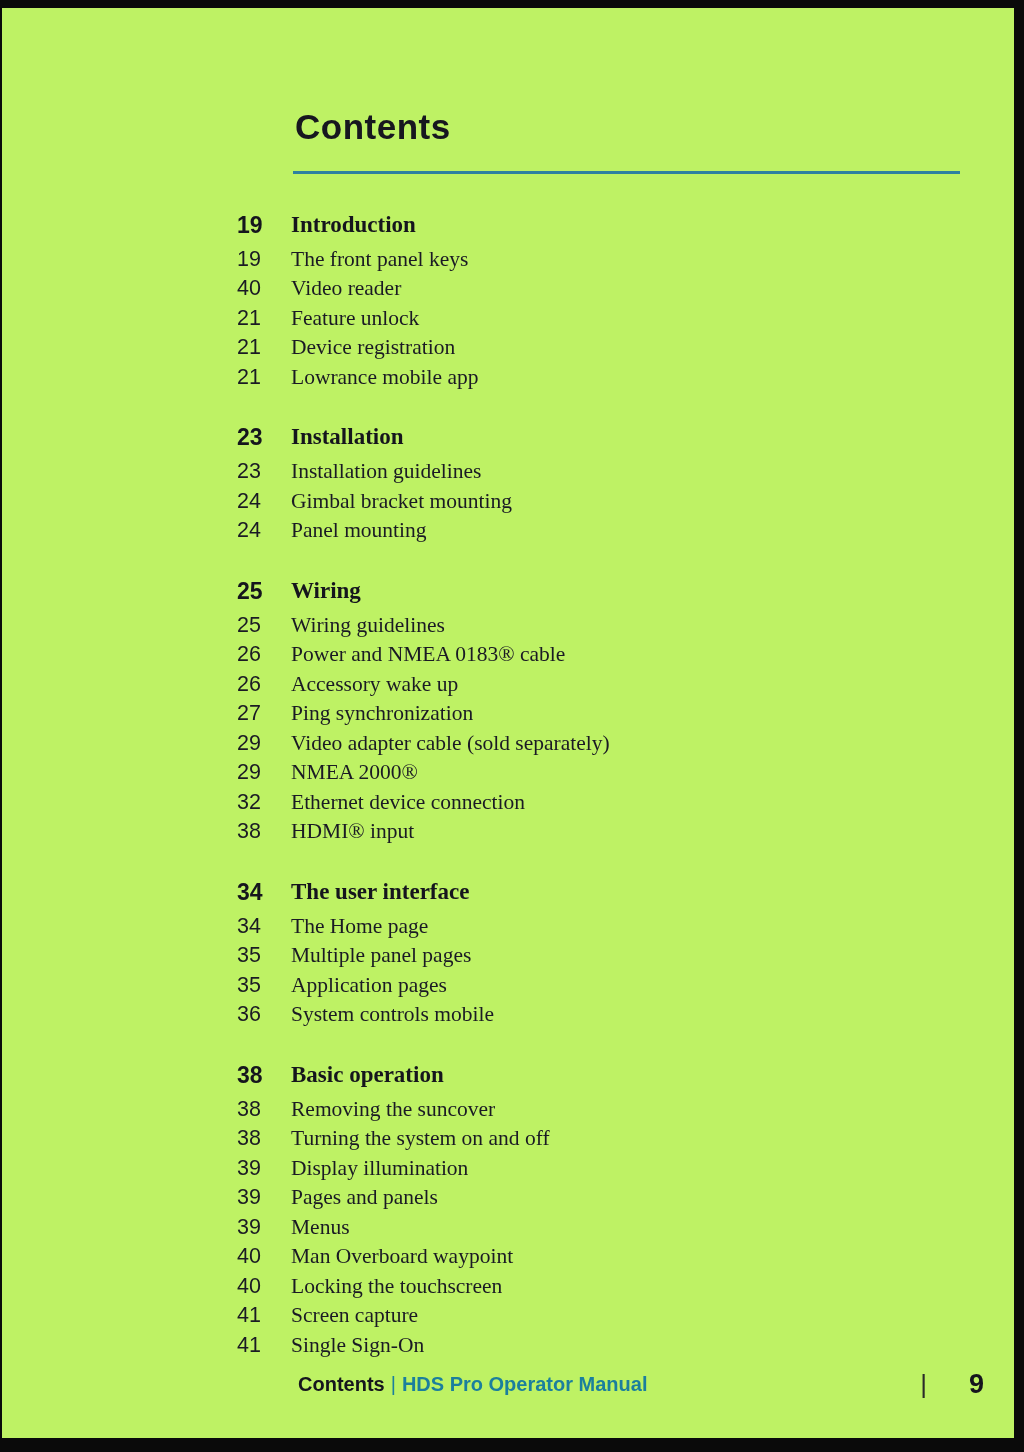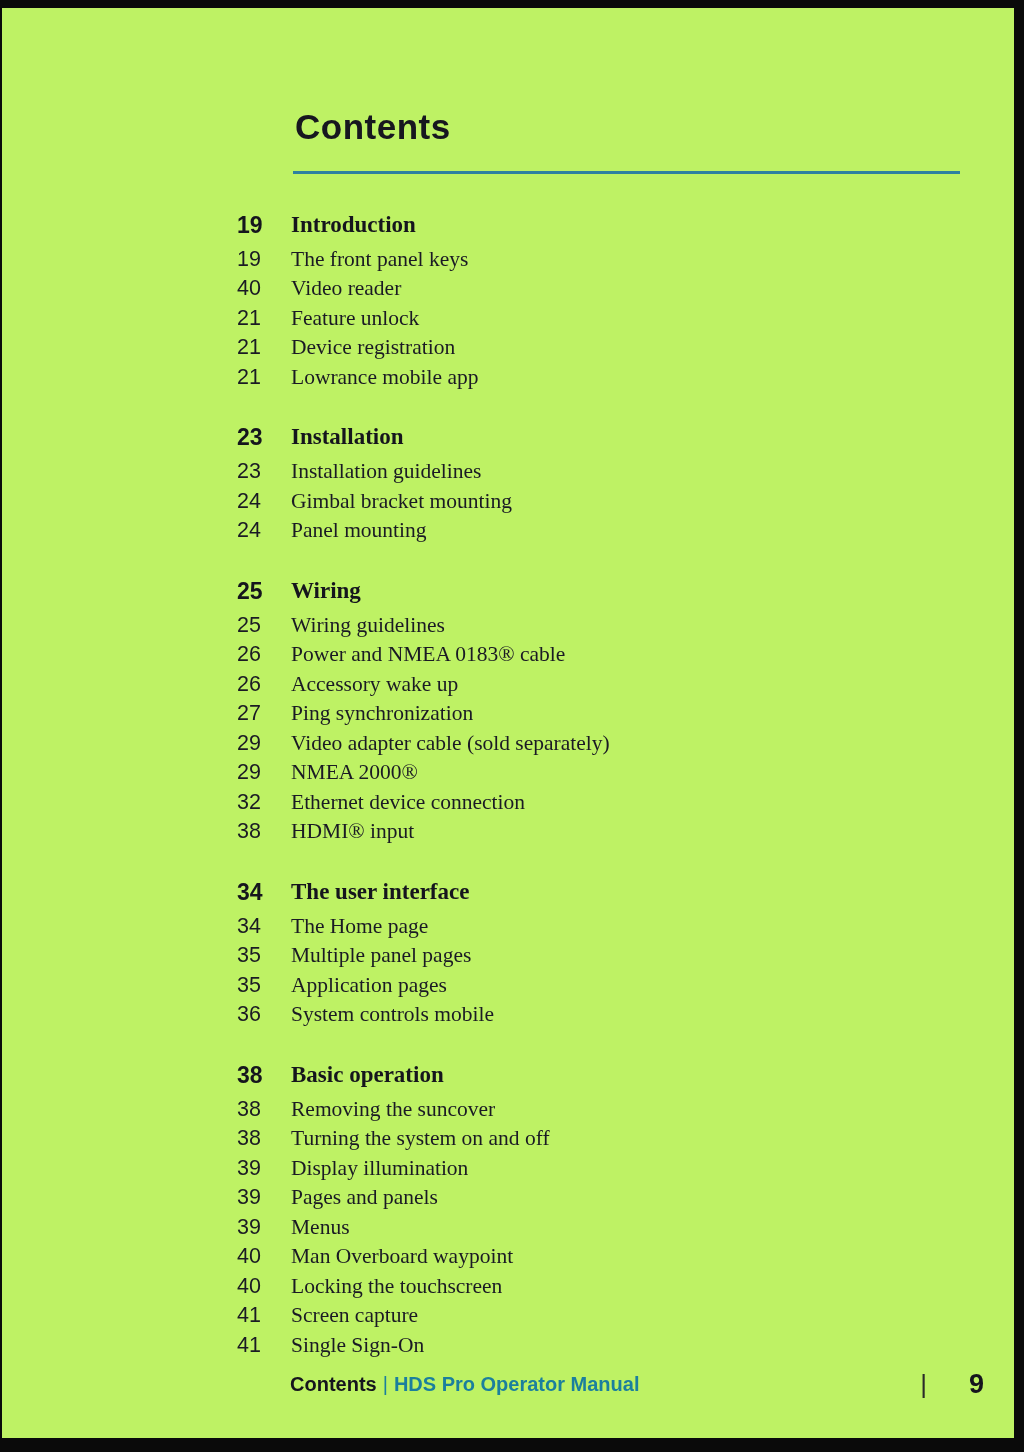--- a/index.html
+++ b/index.html
@@ -73,21 +73,21 @@
   }
   .footer {
     position: absolute;
     left: 0;
     right: 0;
     bottom: 42px;
     font-size: 20px;
   }
   .footer-left {
     position: absolute;
-    left: 288px;
+    left: 296px;
     bottom: 0;
     white-space: nowrap;
     text-align: right;
   }
   .footer-section {
     font-weight: bold;
     color: #15151d;
   }
   .footer-sep {
     color: #1b7f9d;

